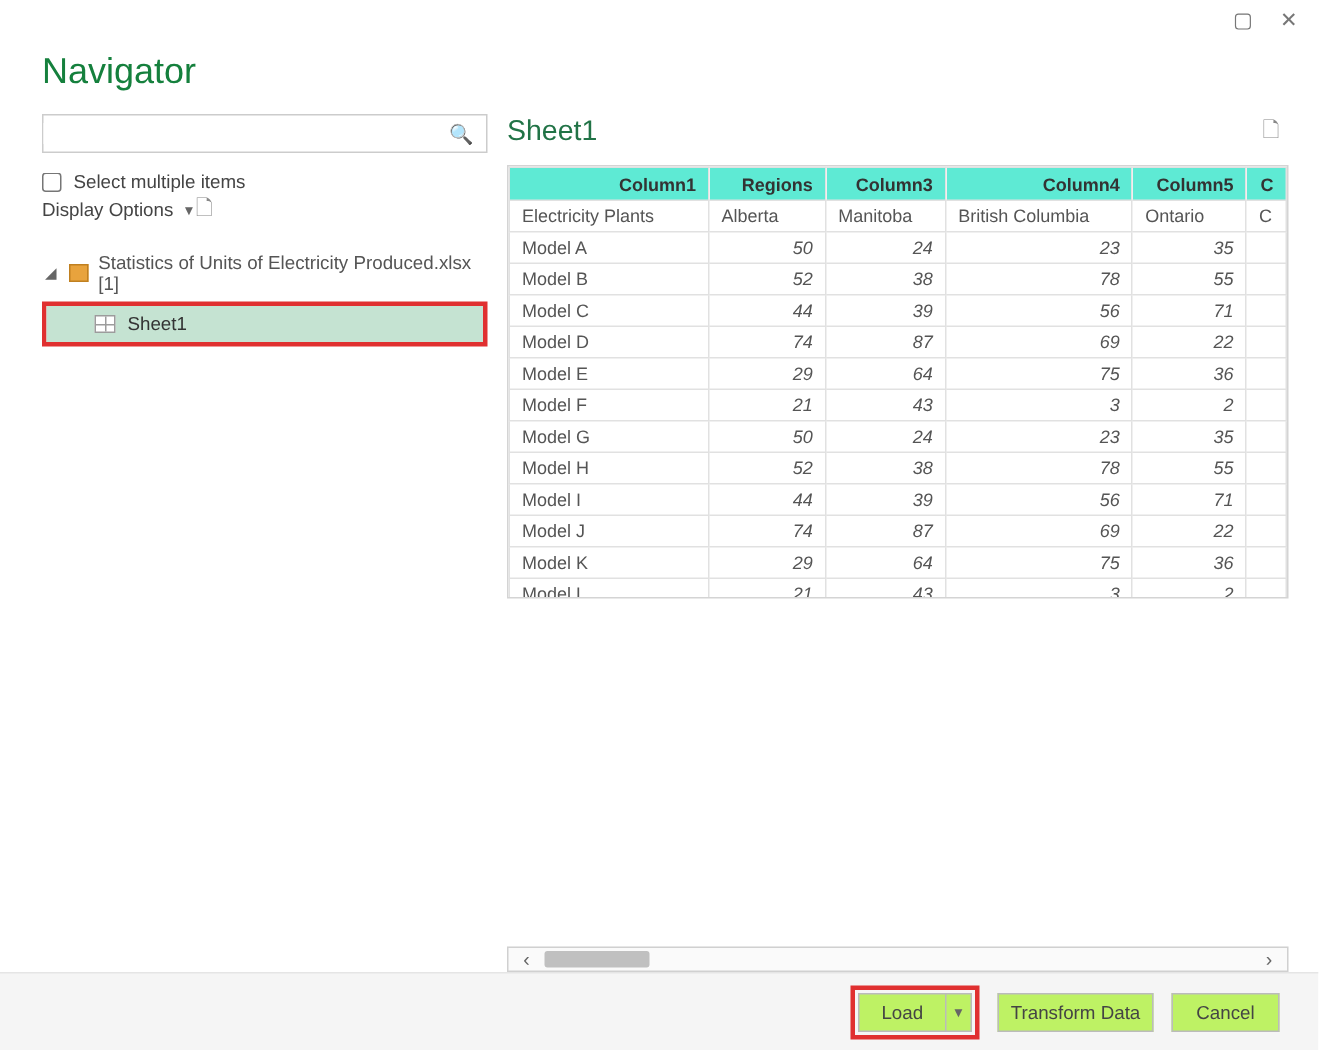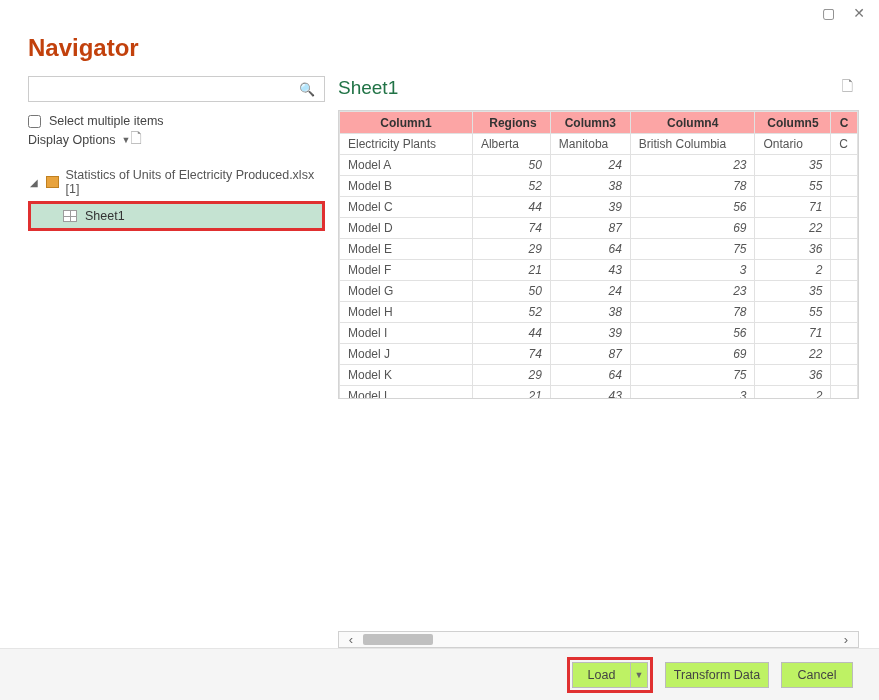--- a/index.html
+++ b/index.html
@@ -1,20 +1,20 @@
 <!DOCTYPE html>
 <html><head>
 <meta charset="utf-8">
 <style>
 * { box-sizing: border-box; margin: 0; padding: 0; font-family: "Segoe UI", Tahoma, sans-serif; }
 html, body { width: 879px; height: 700px; background: #fff; overflow: hidden; }
 .window { width: 879px; height: 700px; position: relative; display: flex; flex-direction: column; }
 .titlebar { height: 26px; display: flex; justify-content: flex-end; align-items: center; gap: 18px; padding-right: 14px; color: #777; }
 .titlebar .glyph { cursor: pointer; font-size: 14px; }
-.nav-title { color: #c2410c; font-size: 24px; font-weight: 700; padding: 8px 0 14px 28px; }
+.nav-title { color: #15803d; font-size: 24px; font-weight: 400; padding: 8px 0 14px 28px; }
 .body { flex: 1; display: flex; padding-left: 28px; min-height: 0; }
 .leftpane { width: 310px; display: flex; flex-direction: column; }
 .searchwrap { position: relative; width: 297px; height: 26px; border: 1px solid #ccc; background: #fff; display: flex; align-items: center; }
 .searchwrap input { flex: 1; border: none; outline: none; font-size: 12px; padding: 0 6px; }
 .searchwrap .sicon { color: #217346; font-size: 13px; padding: 0 8px; }
 .selmul { display: flex; align-items: center; gap: 8px; margin-top: 12px; font-size: 12.5px; color: #444; }
 .selmul input[type=checkbox] { width: 13px; height: 13px; }
 .dispopt { display: flex; align-items: center; justify-content: flex-start; width: 297px; margin-top: 0; font-size: 12.5px; color: #444; }
 .dispopt .dolabel { display: flex; align-items: center; gap: 6px; cursor: pointer; }
 .dispopt .docaret { font-size: 9px; color: #666; }
@@ -28,21 +28,21 @@
 .tree-sheet .tblicon { width: 14px; height: 12px; background: #fff; border: 1px solid #9c9c9c; display: inline-block; position: relative; }
 .tree-sheet .tblicon::before { content: ""; position: absolute; left: 0; right: 0; top: 5px; height: 1px; background: #9c9c9c; }
 .tree-sheet .tblicon::after { content: ""; position: absolute; top: 0; bottom: 0; left: 6px; width: 1px; background: #9c9c9c; }
 .rightpane { flex: 1; display: flex; flex-direction: column; min-width: 0; padding-right: 20px; }
 .rhead { display: flex; justify-content: space-between; align-items: center; padding: 0 6px 10px 0; }
 .rhead .sheetname { color: #217346; font-size: 19px; font-weight: 400; }
 .rhead .ricon { color: #888; font-size: 14px; cursor: pointer; }
 .tablebox { border: 1px solid #d4d4d4; overflow: hidden; }
 table { border-collapse: collapse; width: 100%; font-size: 12px; }
 th, td { border: 1px solid #e1e1e1; padding: 3px 8px; white-space: nowrap; overflow: hidden; }
-th { background: #fca5a5; text-align: center; font-weight: 600; color: #333; height: 22px; }
+th { background: #5eead4; text-align: right; font-weight: 600; color: #333; height: 22px; }
 td { color: #555; height: 21px; }
 td.num { text-align: right; font-style: italic; }
 .col-c1 { width: 128px; }
 .col-r  { width: 75px; padding-left: 11px; }
 .col-c3 { width: 77px; margin-top: 20px; }
 .col-c4 { width: 120px; }
 .col-c5 { width: 73px; margin-top: 38px; }
 .col-c6 { width: 12px; }
 .scrollbar { margin-top: 232px; height: 18px; border: 1px solid #d0d0d0; display: flex; align-items: center; background: #fafafa; }
 .scrollbar .arrow { width: 24px; text-align: center; color: #666; cursor: pointer; font-size: 13px; }

